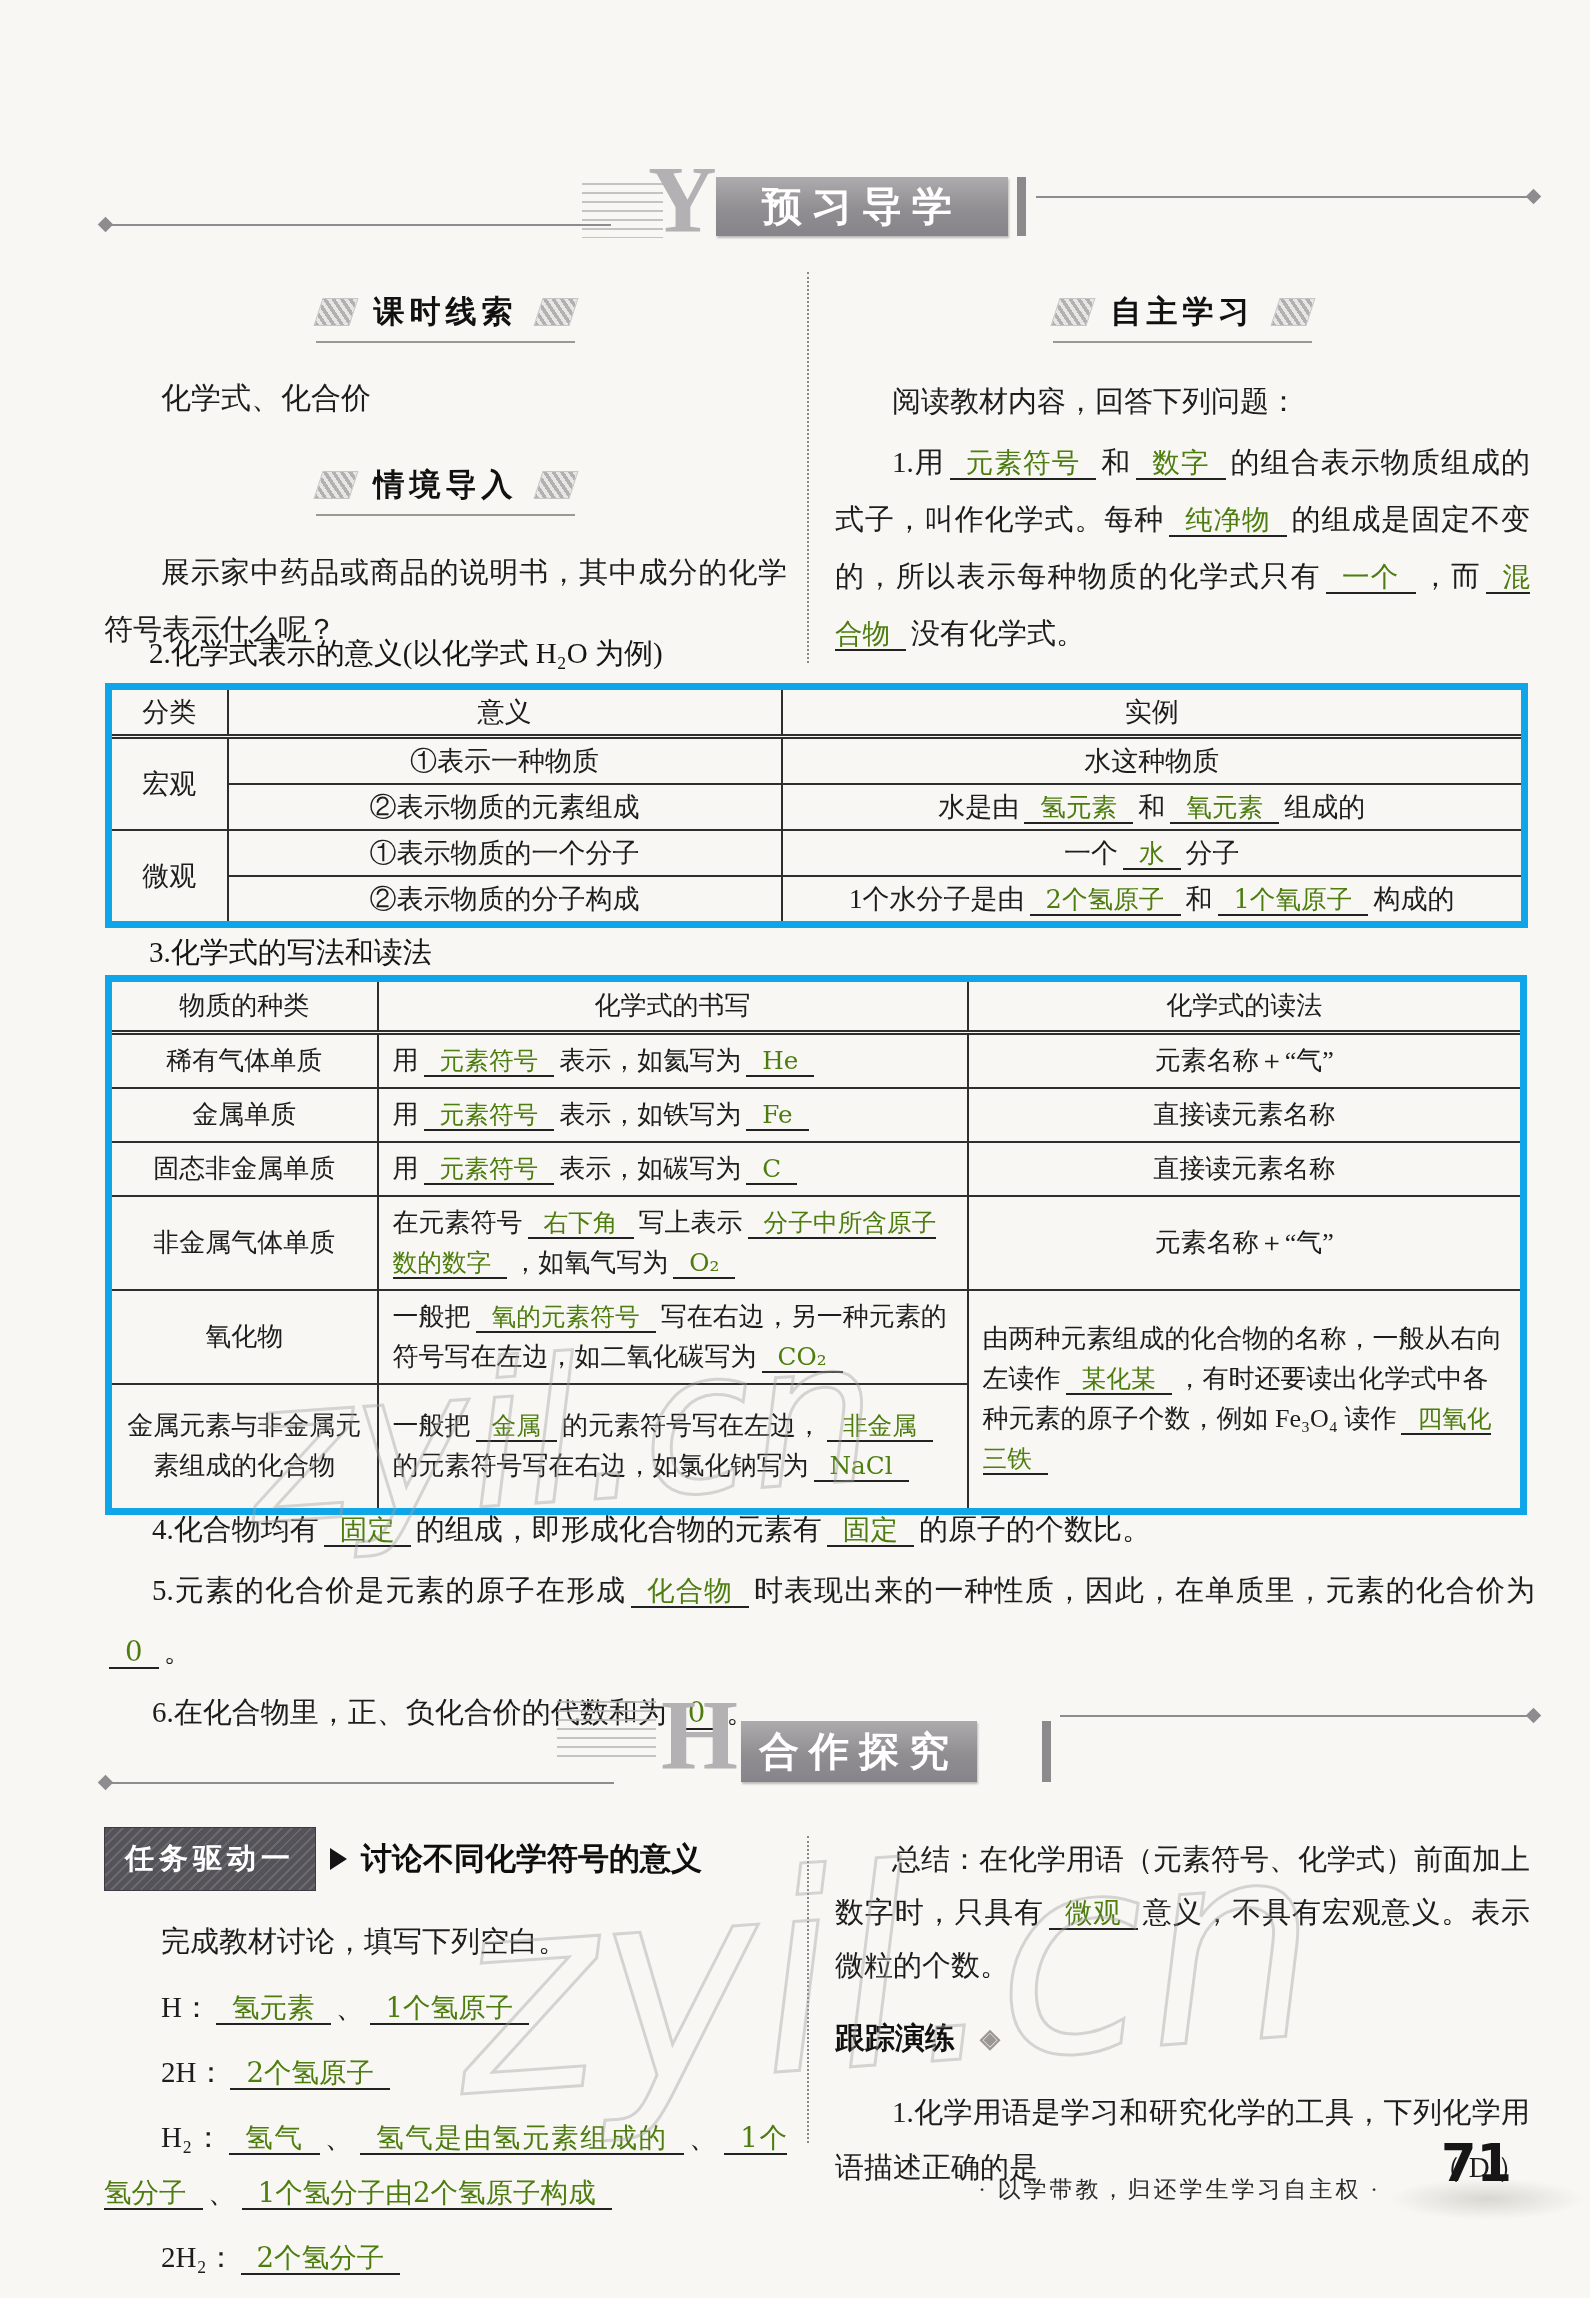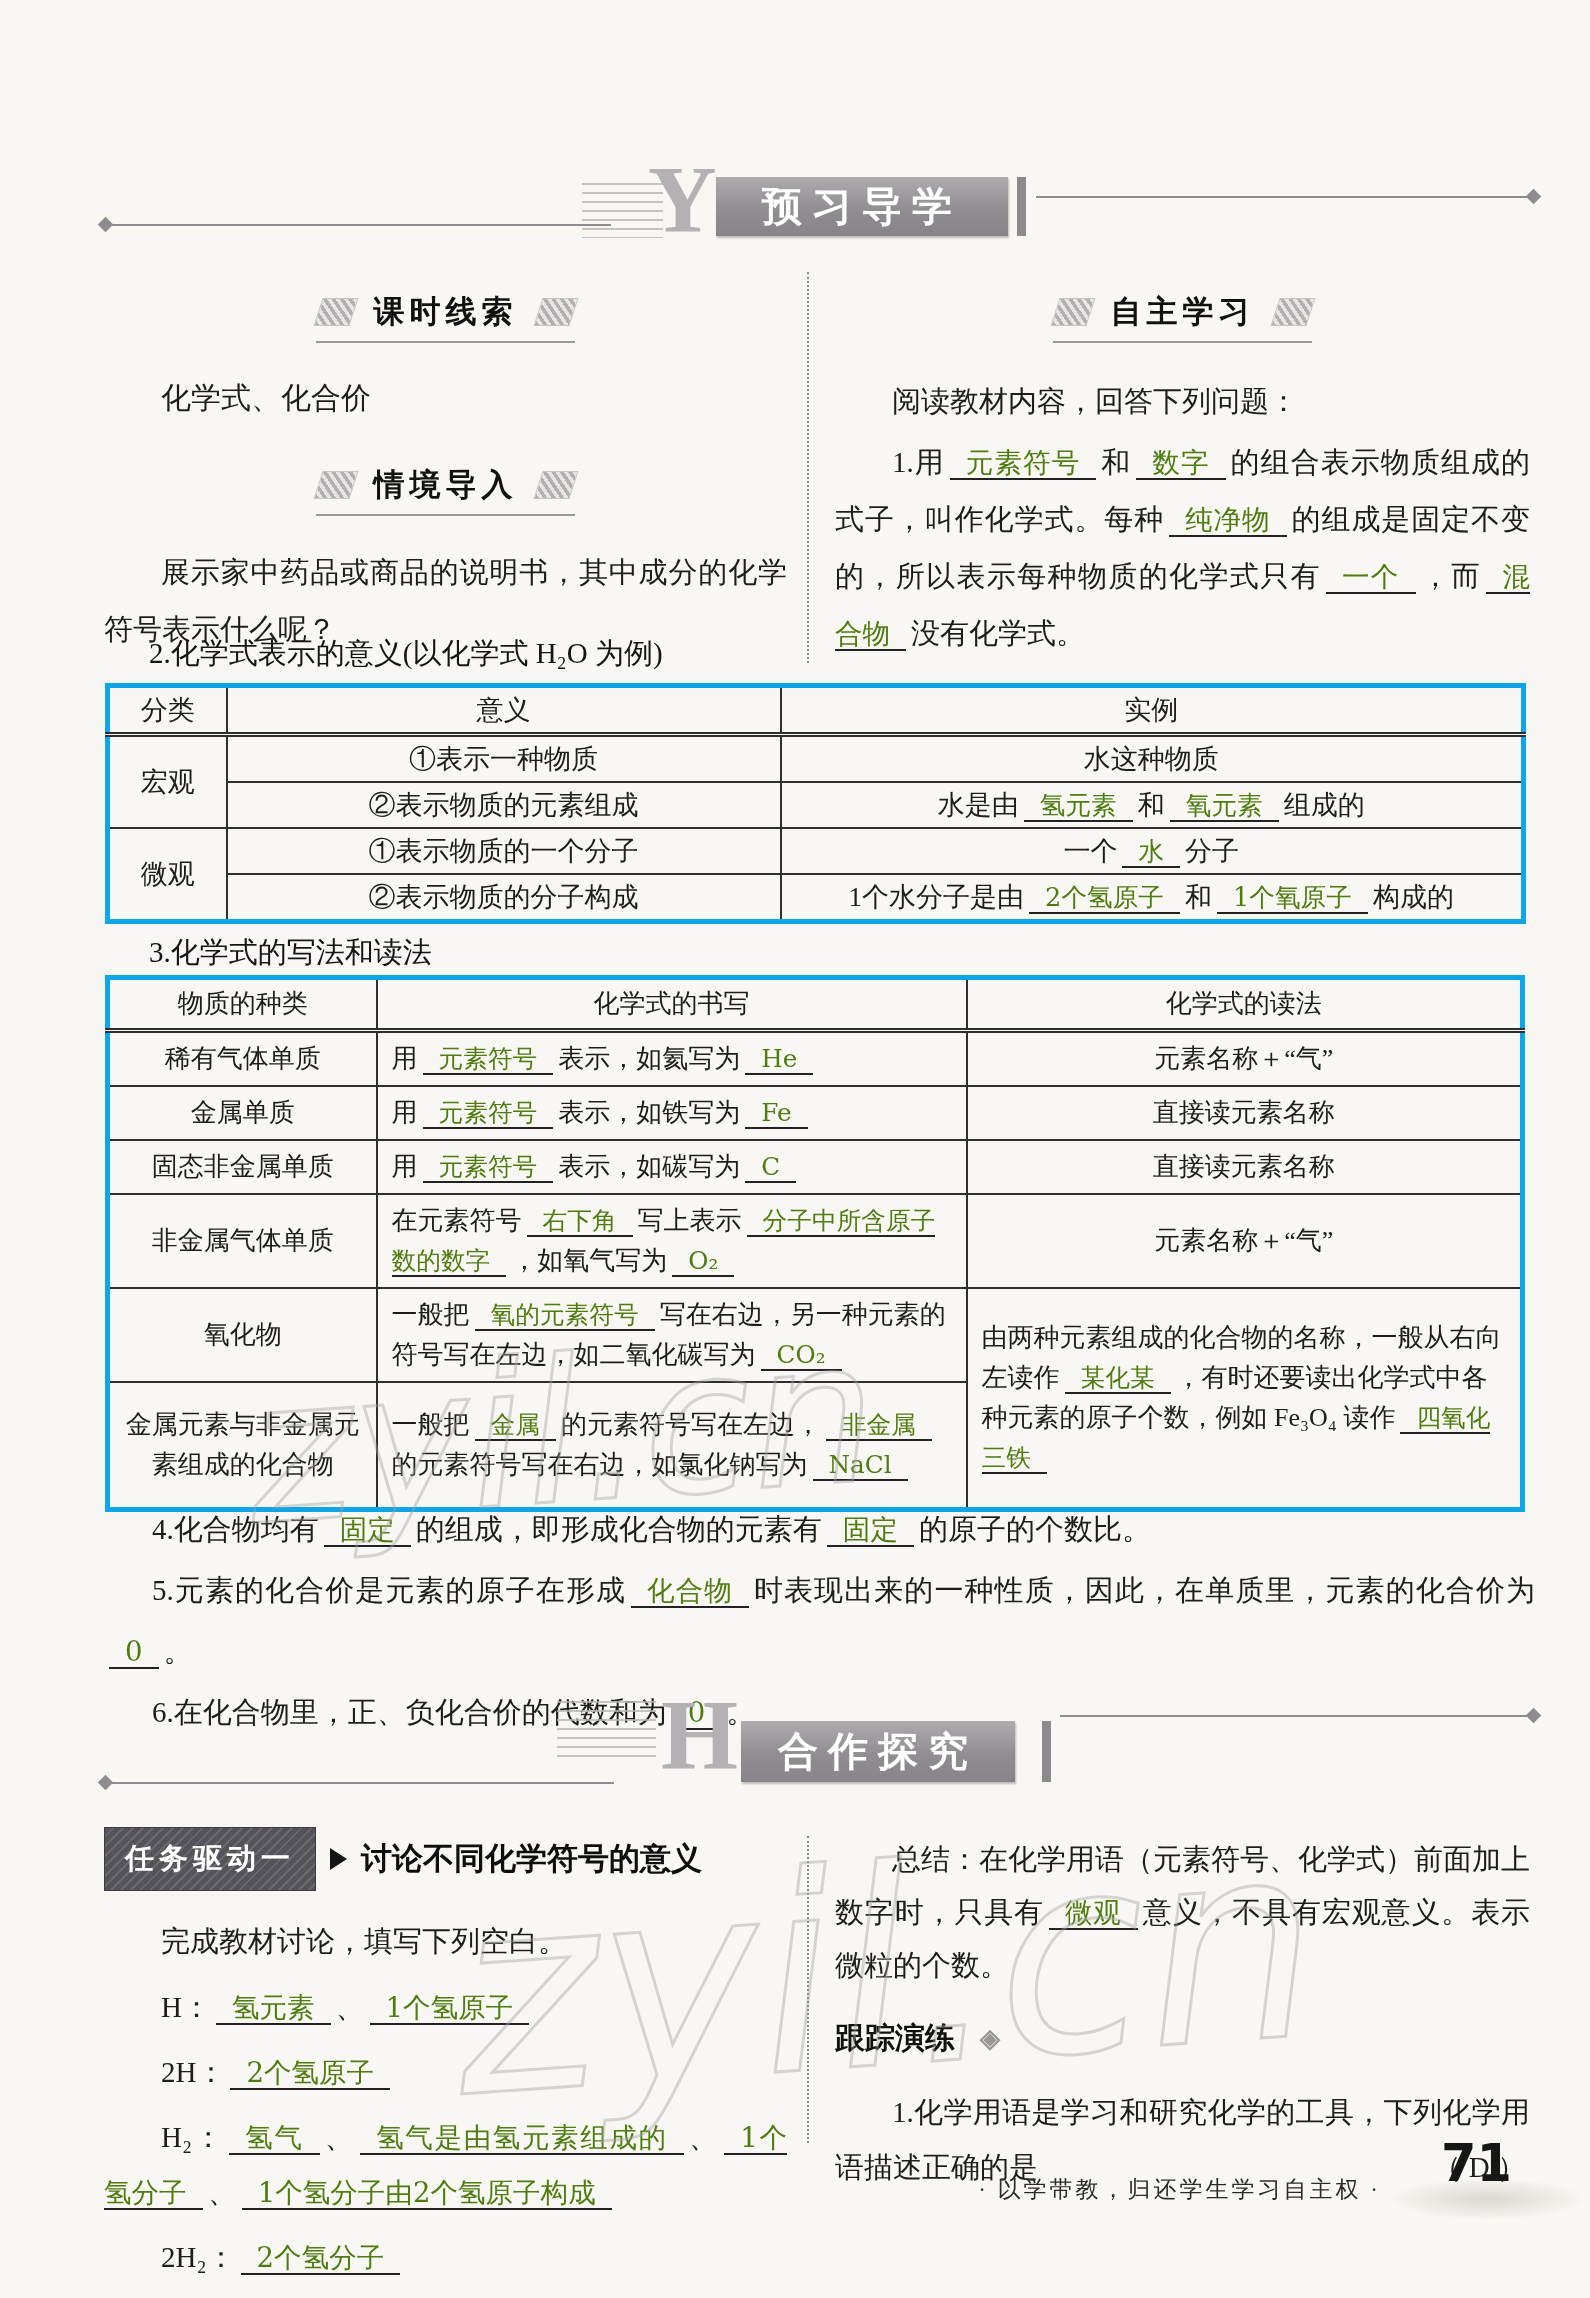--- a/index.html
+++ b/index.html
@@ -30,21 +30,21 @@
   p{margin:0;}
   .para{font-size:29px;line-height:57px;text-align:justify;}
   .indent{text-indent:57px;}
   
   .seg-b{padding:0 16px;margin:0 5px;border-bottom:2px solid #222;color:#4d7c0f;
          font-family:"DejaVu Serif",serif;font-size:.95em;}
   
   .num-title{position:absolute;font-size:29px;color:#151515;}
   
   table{border-collapse:collapse;table-layout:fixed;background:#f8f7f3;}
-  #table1,#table2{position:absolute;left:105px;width:1416px;border:5px solid #0ea5e9;}
+  #table1,#table2{position:absolute;left:105px;width:1416px;border:7px solid #0ea5e9;}
   #table1 th,#table1 td,#table2 th,#table2 td{border:2px solid #2e2e2e;font-weight:normal;
       vertical-align:middle;text-align:center;padding:4px 10px;}
   #table1 th,#table1 td{font-size:27px;}
   #table2 th,#table2 td{font-size:26px;line-height:40px;}
   #table1 th,#table2 th{border-bottom:5px double #2e2e2e;}
   .cell-left{text-align:left !important;padding:6px 14px !important;}
   
   .task-head{display:flex;align-items:center;gap:14px;}
   .task-label{background:repeating-linear-gradient(135deg,#55535a 0 5px,#6b696e 5px 7px);
       color:#fff;font-family:"Liberation Sans",sans-serif;font-weight:bold;font-size:29px;
@@ -201,21 +201,21 @@
 
   <div style="position:absolute;left:104px;top:1499px;width:1431px;">
     <p class="para" style="text-indent:48px;line-height:61px;"><span class="seg-t">4.化合物均有</span><span class="seg-b">固定</span><span class="seg-t">的组成，即形成化合物的元素有</span><span class="seg-b">固定</span><span class="seg-t">的原子的个数比。</span></p>
     <p class="para" style="text-indent:48px;line-height:61px;"><span class="seg-t">5.元素的化合价是元素的原子在形成</span><span class="seg-b">化合物</span><span class="seg-t">时表现出来的一种性质，因此，在单质里，元素的化合价为</span><span class="seg-b">0</span><span class="seg-t">。</span></p>
     <p class="para" style="text-indent:48px;line-height:61px;"><span class="seg-t">6.在化合物里，正、负化合价的代数和为</span><span class="seg-b">0</span><span class="seg-t">。</span></p>
   </div>
 
   <div class="banner" style="top:1683px;height:109px;">
     <div class="stripes" style="left:557px;top:18px;width:99px;height:61px;"></div>
     <div class="glyph" style="left:661px;top:2px;font-size:99px;">H</div>
-    <div class="bbox" style="left:741px;top:38px;width:274px;height:61px;">
+    <div class="bbox" style="left:741px;top:38px;width:236px;height:61px;">
       <span>合作探究</span>
     </div>
     <div class="bbar" style="left:1042px;top:38px;height:61px;"></div>
     <div class="hline" style="left:1060px;top:32px;width:470px;"></div>
     <div class="dia" style="left:1528px;top:27px;"></div>
     <div class="hline" style="left:104px;top:99px;width:510px;"></div>
     <div class="dia" style="left:100px;top:94px;"></div>
   </div>
 
   <div class="vdiv" style="left:807px;top:1836px;height:307px;"></div>

